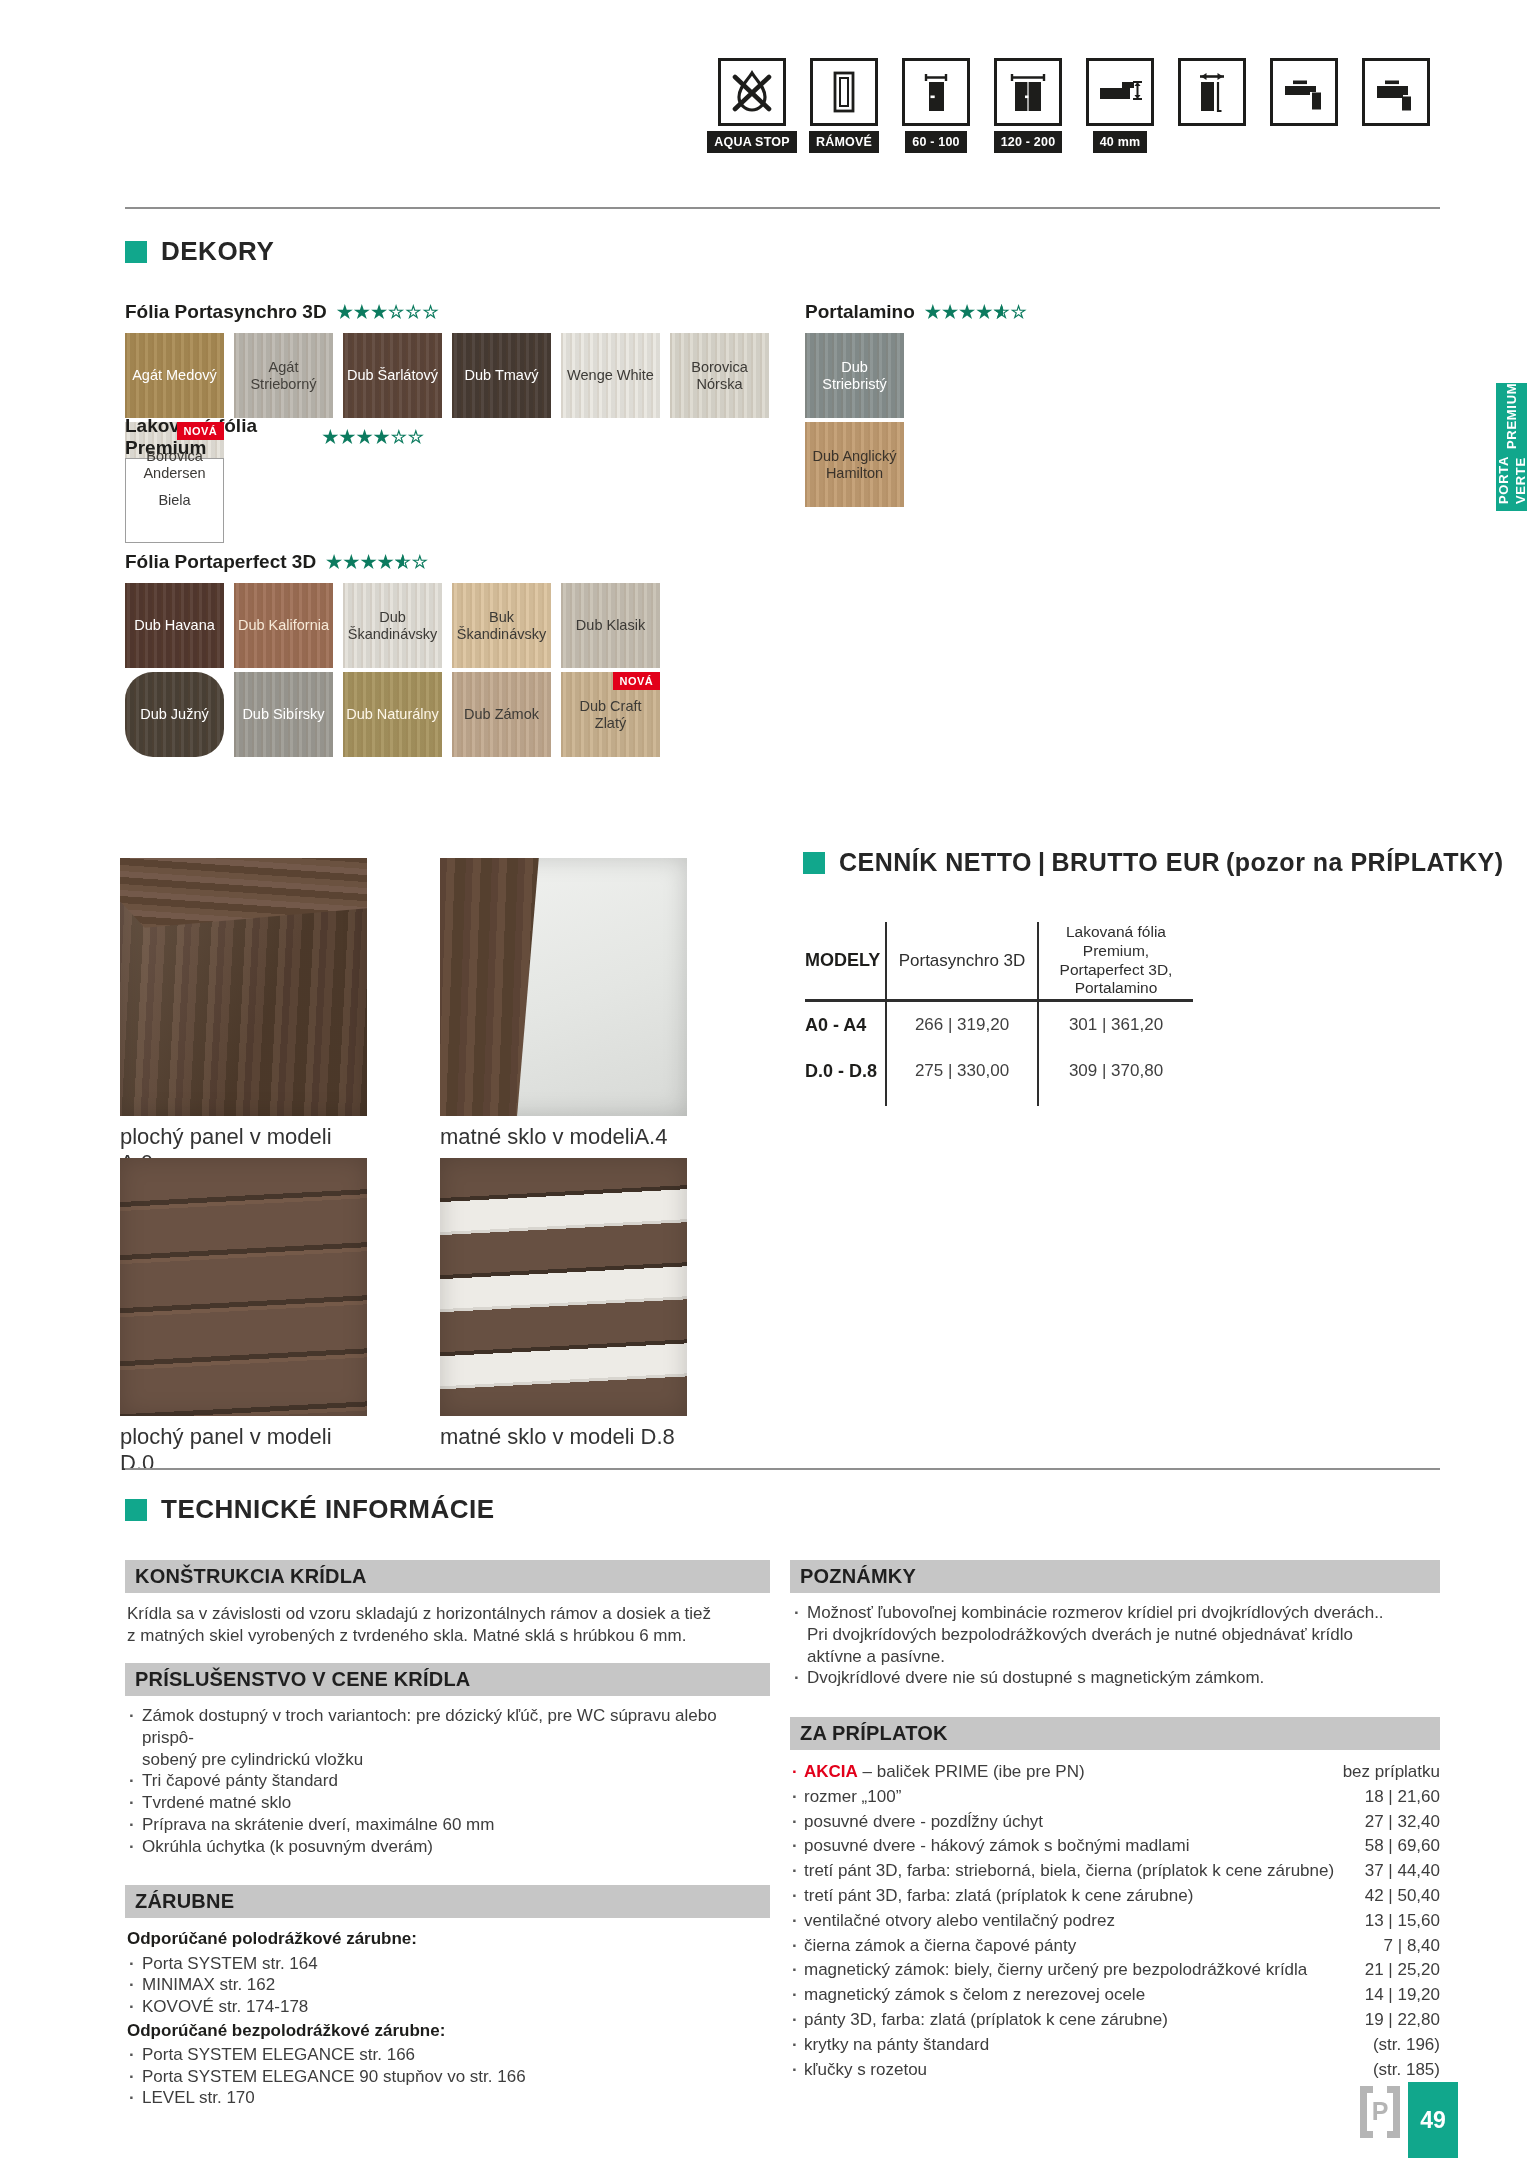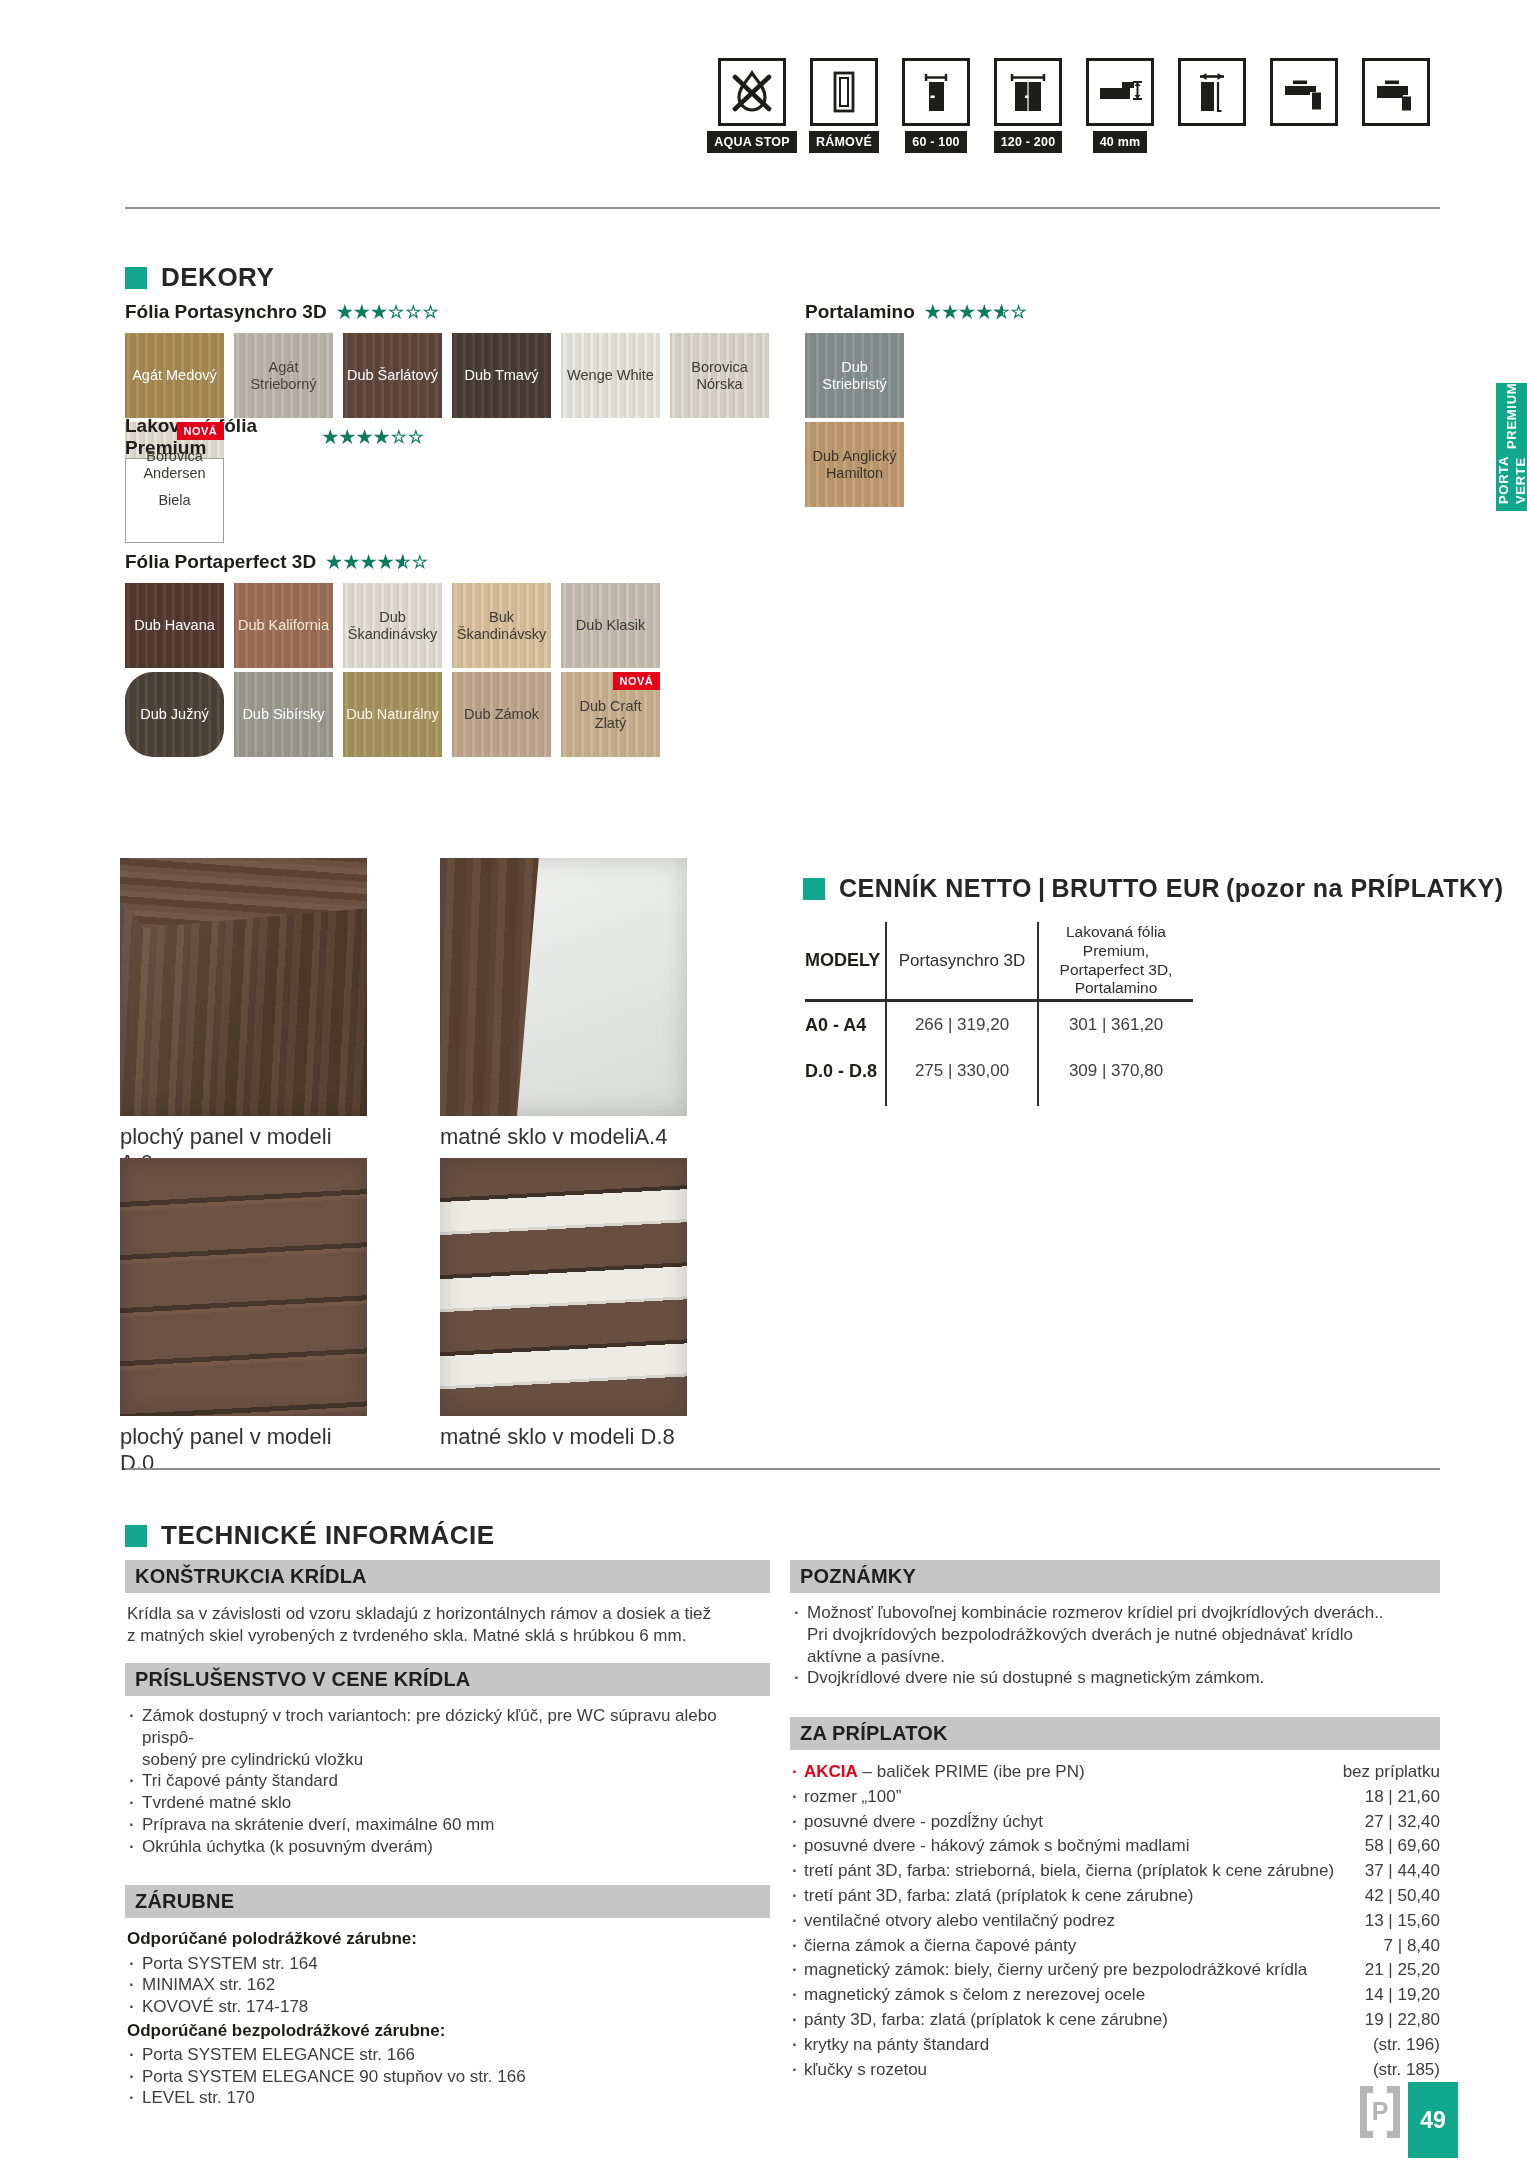--- a/index.html
+++ b/index.html
@@ -16,21 +16,21 @@
   .top-icons{position:absolute;left:712px;top:58px;display:flex;gap:12px;}
   .icon-cell{width:80px;display:flex;flex-direction:column;align-items:center;}
   .icon-box{width:68px;height:68px;border:3px solid var(--ink);background:#fff;
             display:flex;align-items:center;justify-content:center;color:var(--ink);}
   .icon-box svg{width:48px;height:48px;display:block;}
   .icon-label{margin-top:5px;background:var(--ink);color:#fff;font-size:12.5px;font-weight:700;
               line-height:22px;padding:0 7px;white-space:nowrap;letter-spacing:.2px;}
 
   
   .sec-head{position:absolute;display:flex;align-items:center;gap:14px;font-size:26px;
-            color:#262626;letter-spacing:.5px;margin-top:26px;}
+            color:#262626;letter-spacing:.5px;}
   .sq{width:22px;height:22px;background:var(--accent-teal);display:inline-block;flex:none;}
 
   
   .group{position:absolute;}
   .group h3{font-size:19px;font-weight:700;color:var(--ink);display:flex;align-items:center;
             gap:10px;margin-bottom:9px;height:24px;}
   .stars{display:inline-flex;align-items:center;}
   .star{font-size:18px;color:var(--star-green);letter-spacing:1px;line-height:1;}
   .star.half{position:relative;display:inline-block;}
   .star.half .hf{position:absolute;left:0;top:0;width:55%;overflow:hidden;}

